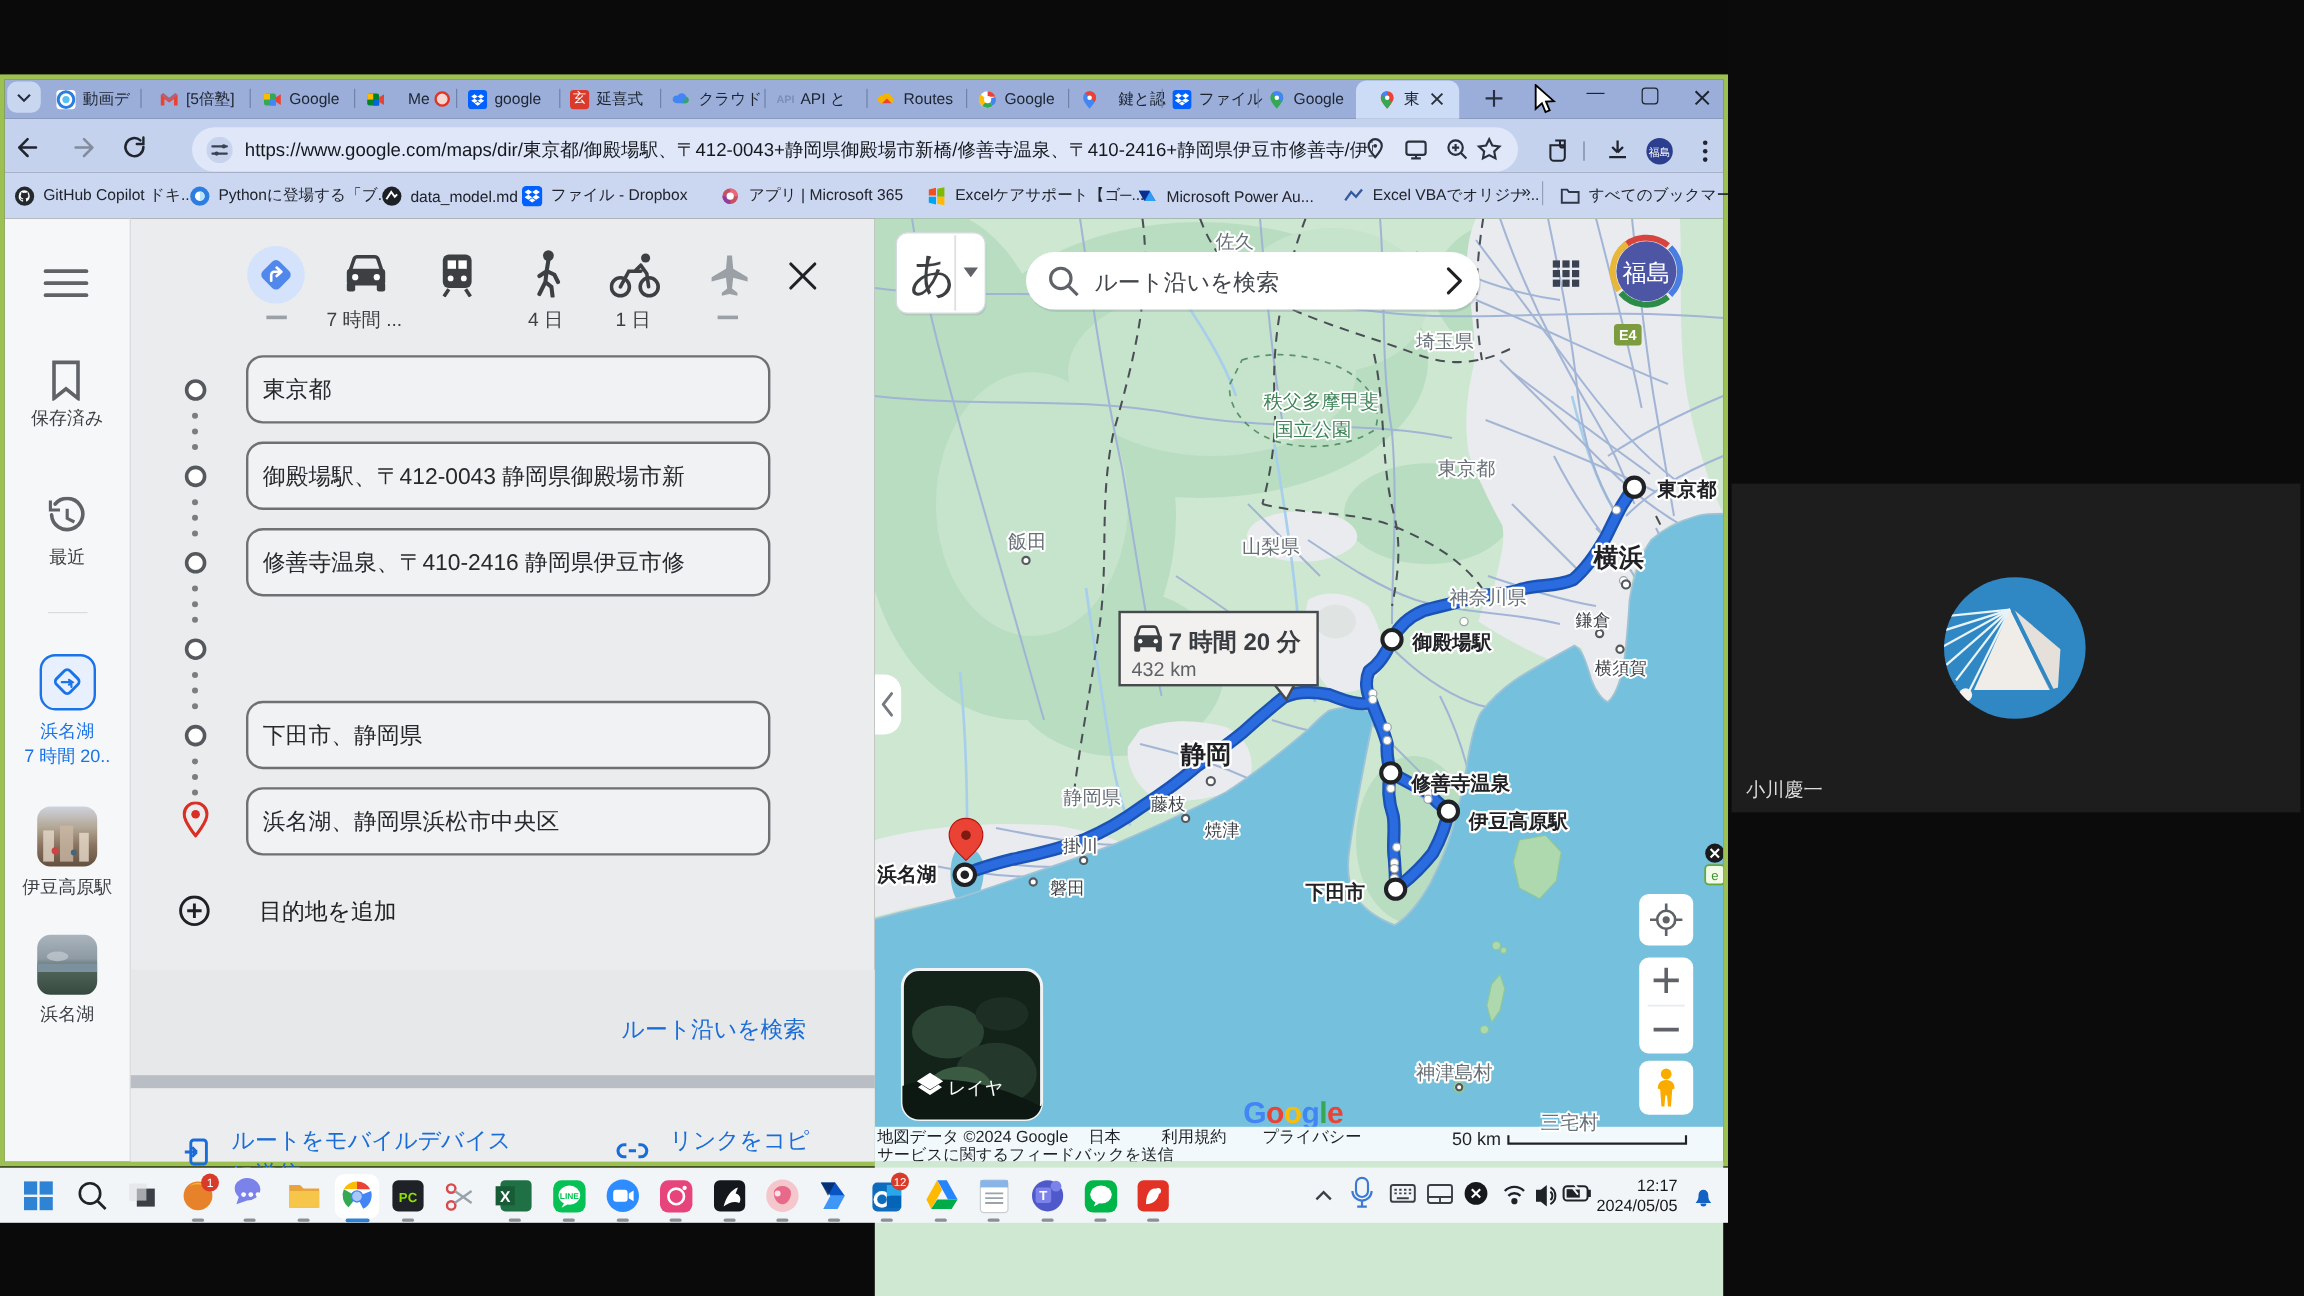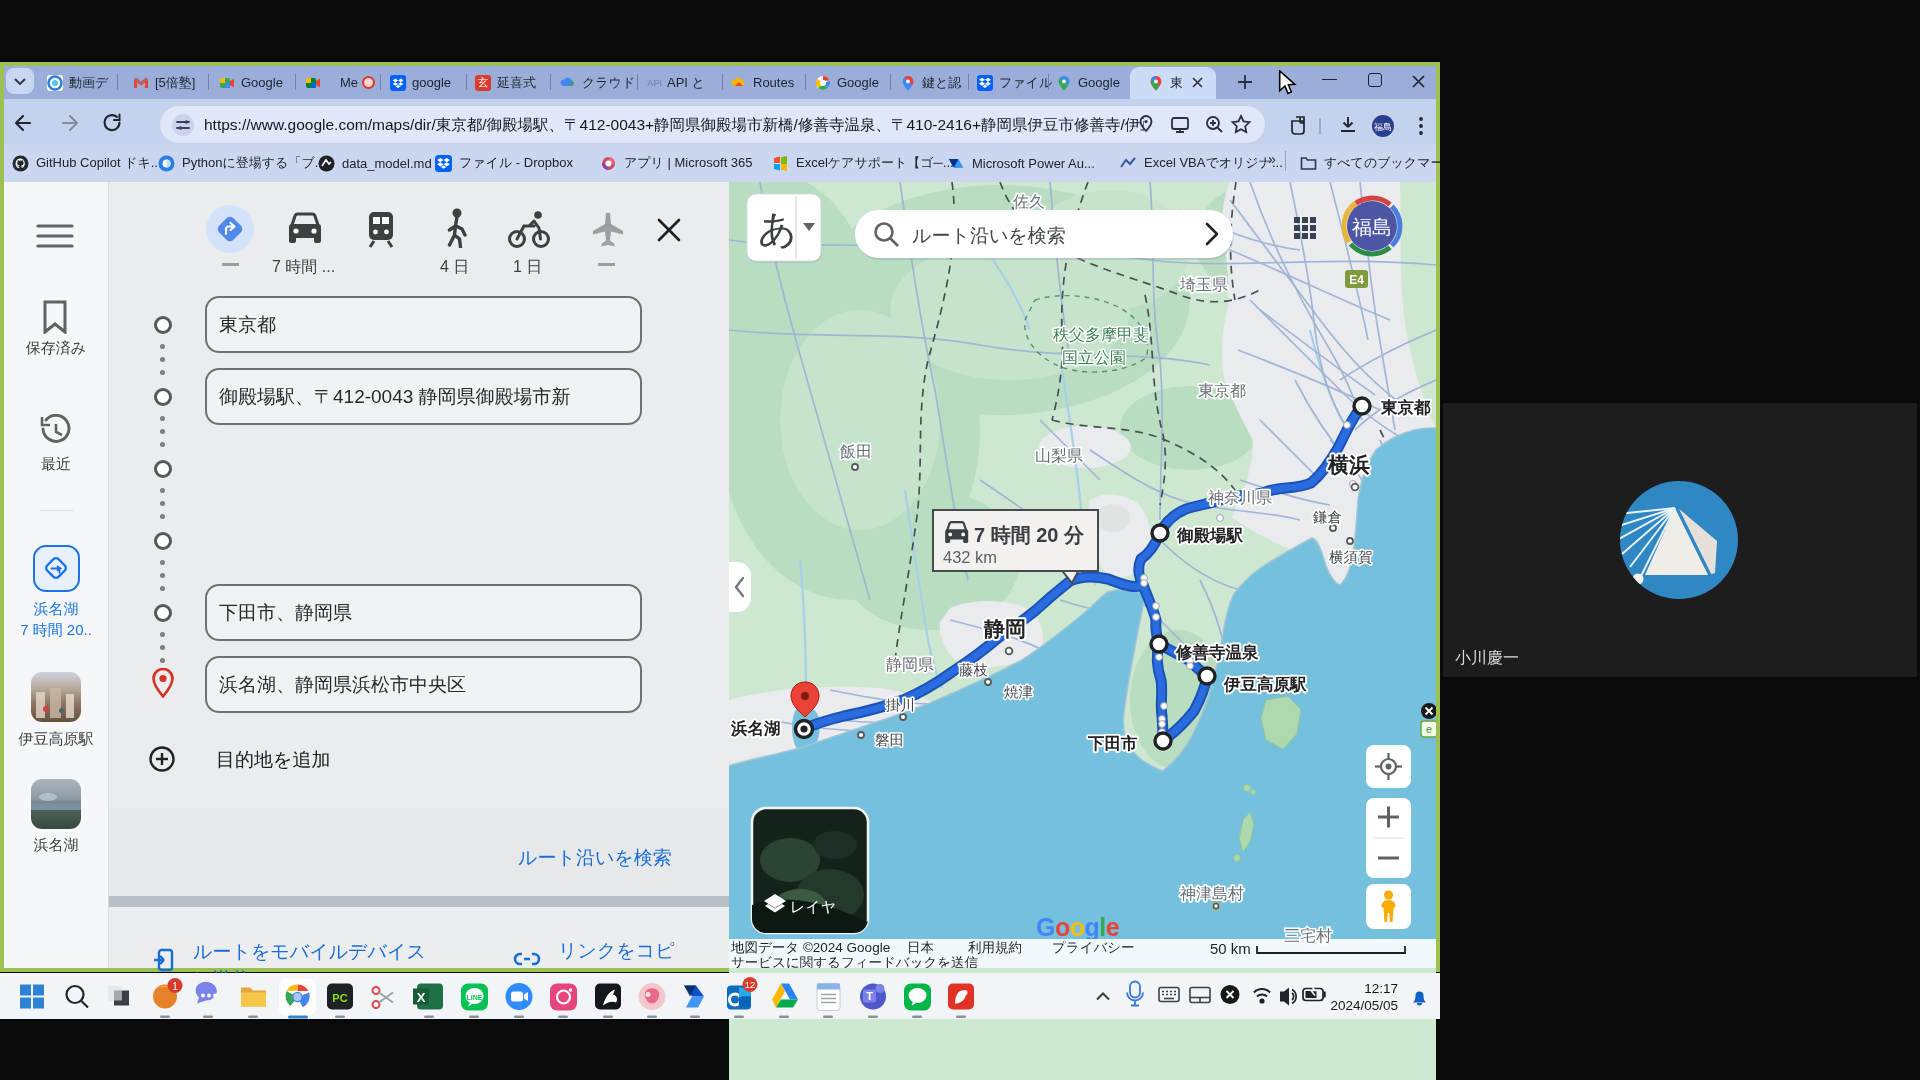--- a/index.html
+++ b/index.html
@@ -115,21 +115,21 @@
       <span style="margin-left:6px;">Google</span>
     </div>
   <div class="tabsep" style="left:890px;"></div>
   <div class="tab" style="left:900px;">
       <span class="fav"><svg width="16" height="16">
           <path d="M8,1 a5.4,5.4 0 0 1 5.4,5.4 C13.4,10 8,15.5 8,15.5 S2.6,10 2.6,6.4 A5.4,5.4 0 0 1 8,1 Z" fill="#4285f4"></path>
           <path d="M8,1 a5.4,5.4 0 0 1 5.4,5.4 c0,1.1-.5,2.3-1.2,3.5 L4.1,2.6 A5.4,5.4 0 0 1 8,1Z" fill="#ea4335"></path>
           <path d="M4.1,2.6 L8,6.4 L12.2,9.9 C11,12 8,15.5 8,15.5 S4.6,11.6 3.4,9.3Z" fill="#34a853" opacity="0"></path>
           <circle cx="8" cy="6.4" r="1.9" fill="#fff"></circle>
         </svg></span>
-      <span style="margin-left:6px;font-family:Liberation Serif, serif;">鍵と認</span>
+      <span style="margin-left:16px;font-family:Liberation Serif, serif;">鍵と認</span>
     </div>
   <div class="tabsep" style="left:968px;"></div>
   <div class="tab" style="left:977px;">
       <span class="fav"><svg width="16" height="16">
           <rect width="16" height="16" rx="3" fill="#0061fe"></rect>
           <path d="M5,2.8 L8,4.8 L5,6.8 L2,4.8 Z M11,2.8 L14,4.8 L11,6.8 L8,4.8 Z M5,6.8 L8,8.8 L5,10.8 L2,8.8 Z M11,6.8 L14,8.8 L11,10.8 L8,8.8 Z M5.5,11.2 L8,12.9 L10.5,11.2 L8,9.6 Z" fill="#fff"></path>
         </svg></span>
       <span style="margin-left:6px;">ファイル</span>
     </div>
   <div class="tabsep" style="left:1048px;"></div>
@@ -404,20 +404,21 @@
   <div class="wc" style="top:604px;"></div>
   <div class="dot" style="top:632px;"></div>
     <div class="dot" style="top:645px;"></div>
     <div class="dot" style="top:658px;"></div>
   <svg class="abs" style="left:152px;top:668px;" width="22" height="30" viewBox="0 0 22 30">
       <path d="M11,1 a9.5,9.5 0 0 1 9.5,9.5 C20.5,17 11,28.5 11,28.5 S1.5,17 1.5,10.5 A9.5,9.5 0 0 1 11,1 Z" fill="none" stroke="#d93025" stroke-width="2.6"></path>
       <circle cx="11" cy="10.5" r="3.6" fill="#d93025"></circle>
     </svg>
   <div class="wbox" style="top:296px;">東京都</div>
   <div class="wbox" style="top:368px;">御殿場駅、〒412-0043 静岡県御殿場市新</div>
+  <div class="wbox" style="top:440px;">修善寺温泉、〒410-2416 静岡県伊豆市修</div>
   <div class="wbox" style="top:584px;">下田市、静岡県</div>
   <div class="wbox" style="top:656px;">浜名湖、静岡県浜松市中央区</div>
   <svg class="abs" style="left:149px;top:746px;" width="26" height="26" viewBox="0 0 26 26">
       <circle cx="13" cy="13" r="11.5" fill="none" stroke="#202124" stroke-width="2.4"></circle>
       <line x1="7" y1="13" x2="19" y2="13" stroke="#202124" stroke-width="2.4"></line>
       <line x1="13" y1="7" x2="13" y2="19" stroke="#202124" stroke-width="2.4"></line>
     </svg>
   <div class="abs" style="left:216px;top:747px;font-size:19px;color:#202124;">目的地を追加</div>
 
   <div class="abs" style="left:109px;top:808px;width:620px;height:88px;background:#e7e8ea;"></div>

